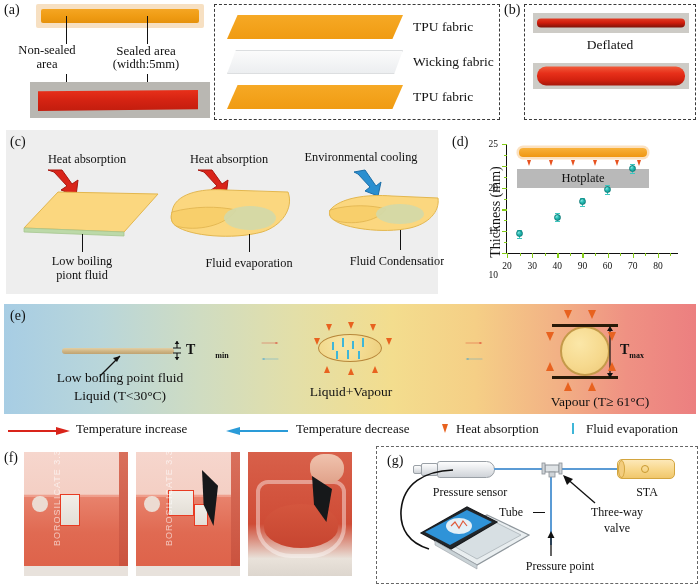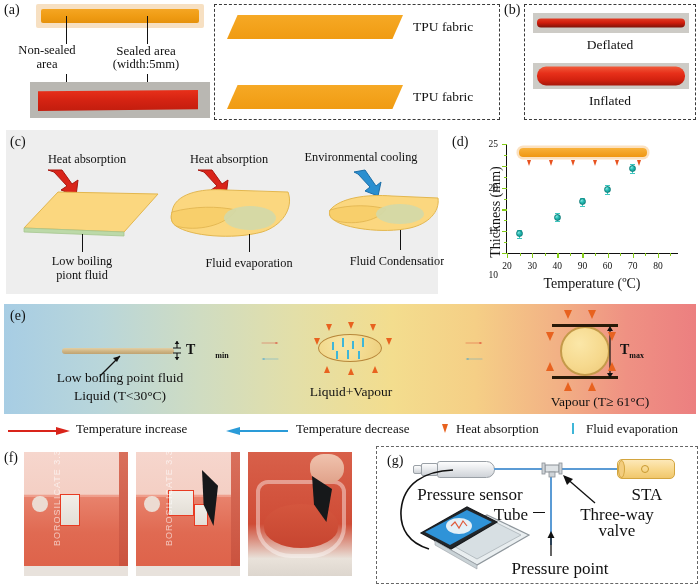--- a/index.html
+++ b/index.html
@@ -192,21 +192,21 @@
     clip-path:polygon(0 0,100% 28%,72% 100%,10% 62%);
   }
   .bk-finger {
     position:absolute; border-radius:40% 45% 50% 50%;
     background:linear-gradient(180deg,#f0c3ae 0%,#e0a189 100%);
   }
 
   
   #panelG { position:absolute; left:376px; top:446px; width:322px; height:138px; }
   #insetG { position:absolute; inset:0; border:1.3px dashed #666; background:#fff; }
-  .gLbl { position:absolute; font-size:17px; white-space:nowrap; text-align:center; }
+  .gLbl { position:absolute; font-size:12px; white-space:nowrap; text-align:center; }
   .gline { position:absolute; background:#5b9bd5; }
   .sensorBody {
     position:absolute; background:linear-gradient(180deg,#fdfdfd 0%,#e7e9ec 48%,#cfd3d8 100%);
     border:1px solid #9aa0a6;
   }
   .staBody {
     position:absolute; background:linear-gradient(180deg,#fde8b8 0%,#f8d88d 52%,#f0c76c 100%);
     border:1px solid #d3a53f; border-radius:5px;
   }
 </style>
@@ -230,38 +230,41 @@
   <div class="leaderA" style="left:66px;top:74px;height:28px;"></div>
   <div class="leaderA" style="left:147px;top:74px;height:28px;"></div>
 
   <div class="photoA-bot"></div>
 </div>
 
 <div id="insetA">
   <div class="stack-row" style="top:10px;">
     <div class="par par-orange"></div>
     <span class="stack-lbl" style="top:4px;">TPU fabric</span>
+  </div>
+  <div class="stack-row" style="top:45px;">
+    <div class="par par-white"></div>
+    <span class="stack-lbl" style="top:4px;">Wicking fabric</span>
   </div>
   <div class="stack-row" style="top:80px;">
     <div class="par par-orange"></div>
     <span class="stack-lbl" style="top:4px;">TPU fabric</span>
   </div>
 </div>
 
 <div id="panelB">
   <span class="panel-tag" style="left:0px;top:2px;">(b)</span>
   <div id="insetB">
     <div class="photoB" style="top:8px;height:20px;">
       <div class="tube-def"></div>
     </div>
     <span class="capB" style="top:32px;">Deflated</span>
     <div class="photoB" style="top:58px;height:26px;">
       <div class="tube-inf"></div>
     </div>
-    <span class="capB" style="top:88px;">Inflated</span>
   </div>
 </div>
 
 <div id="panelC">
   <span class="panel-tag" style="left:4px;top:4px;">(c)</span>
 
   <span class="cLbl" style="left:6px;top:22px;width:150px;">Heat absorption</span>
   <svg class="arrowRed" style="left:40px;top:38px;" width="34" height="30" viewBox="0 0 34 30">
     <path d="M2 2 L16 2 L26 16 L32 12 L30 28 L15 22 L21 18 L8 4 Z" fill="#d9241a" stroke="#a8170f" stroke-width="1"></path>
   </svg>
@@ -294,24 +297,24 @@
     <path d="M4,20 C24,14 46,15 60,19 C52,32 24,36 8,30 C3,27 3,23 4,20 Z" fill="#f8cf6b" stroke="#e0b24c" stroke-width="0.8"></path>
     <ellipse cx="74" cy="24" rx="24" ry="10" fill="#d2d9a8" opacity="0.92"></ellipse>
   </svg>
   <div class="cLeader" style="left:394px;top:100px;height:20px;"></div>
   <span class="cLbl" style="left:316px;top:124px;width:152px;">Fluid Condensation</span>
 </div>
 
 <div id="panelD">
   <span class="panel-tag" style="left:8px;top:4px;">(d)</span>
   <span class="ylabD">Thickness (mm)</span>
-  <span class="xlabD">Temperature (ºC)</span>
 
   <div id="plotArea">
     <div class="hotbar"></div>
+    <div class="hotplate">Hotplate</div>
     <div id="chartLayer" style="position:absolute;inset:0;">
         <div class="ebar" style="left: 12.5735px; top: 85.892px; height: 7.848px;"></div>
         <div class="ecap" style="left: 12.5735px; top: 85.892px;"></div>
         <div class="ecap" style="left: 12.5735px; top: 93.74px;"></div>
         <div class="dpt" title="25°C, 4.4 mm" style="left: 12.5735px; top: 89.816px;"></div>
         <div class="ebar" style="left: 50.2941px; top: 69.324px; height: 7.848px;"></div>
         <div class="ecap" style="left: 50.2941px; top: 69.324px;"></div>
         <div class="ecap" style="left: 50.2941px; top: 77.172px;"></div>
         <div class="dpt" title="40°C, 8.2 mm" style="left: 50.2941px; top: 73.248px;"></div>
         <div class="ebar" style="left: 75.4412px; top: 53.628px; height: 8.72px;"></div>

